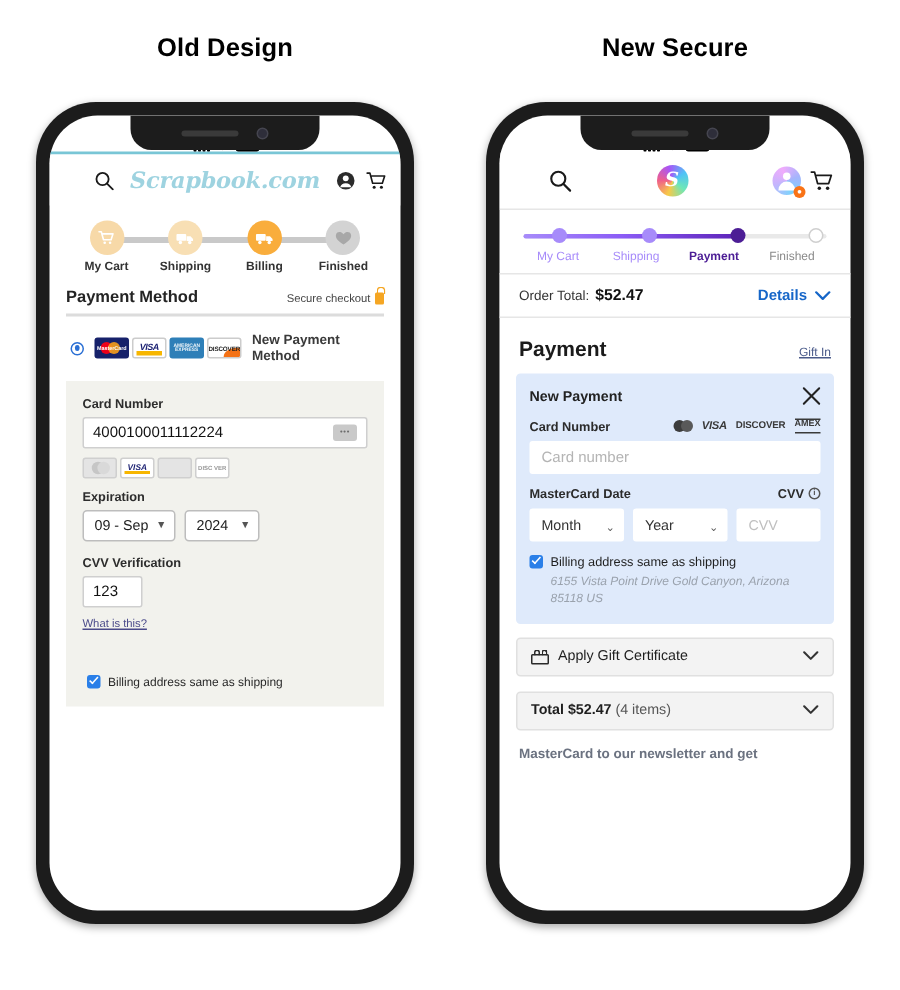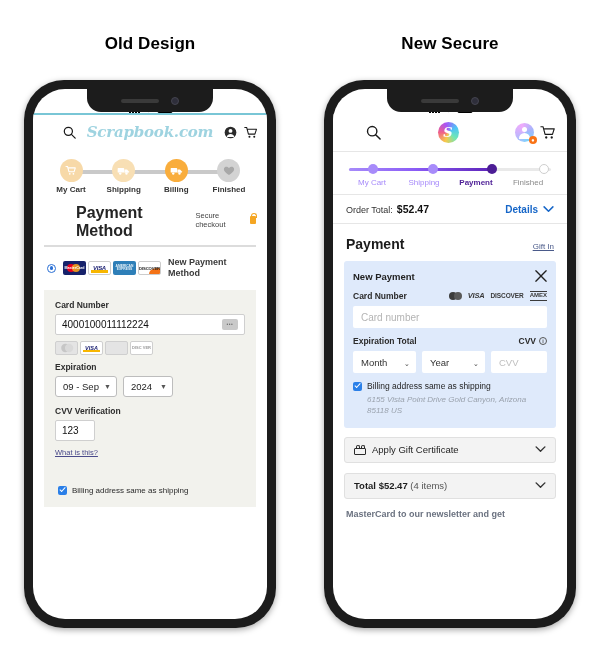--- a/index.html
+++ b/index.html
@@ -5,21 +5,21 @@
   * { box-sizing: border-box; margin: 0; padding: 0; }
   body {
     width: 600px; height: 660px;
     background: #ffffff;
     font-family: "Liberation Sans", sans-serif;
     overflow: hidden;
     position: relative;
   }
 
   
-  .captions { display: flex; width: 600px; padding-top: 34px; }
+  .captions { display: flex; width: 600px; padding-top: 22px; }
   .caption {
     flex: 1 1 50%;
     text-align: center;
     font-size: 17px;
     font-weight: bold;
     color: #000000;
     letter-spacing: .1px;
   }
 
   
@@ -104,21 +104,21 @@
   }
   .step { position: relative; z-index: 2; width: 48px; text-align: center; }
   .step-dot {
     width: 23px; height: 23px; border-radius: 50%;
     margin: 0 auto; display:flex; align-items:center; justify-content:center;
   }
   .step-label { font-size: 8px; font-weight: bold; color: #333; margin-top: 3px; }
 
   .old-body { padding: 0 11px; }
   .pm-title-row { display:flex; align-items:baseline; justify-content:space-between; padding: 6px 0 5px; }
-  .pm-title { font-size: 16px; font-weight: bold; color: #242424; margin-left: 32px; }
+  .pm-title { font-size: 11px; font-weight: bold; color: #242424; }
   .pm-secure { font-size: 7.5px; color: #444; display:flex; align-items:center; gap:3px; }
   .lock { width:6px; height:8px; background:#f5a623; border-radius:1px; position:relative; }
   .lock::before { content:""; position:absolute; top:-3.5px; left:1px; width:4px; height:4px;
     border:1.2px solid #f5a623; border-bottom:none; border-radius:3px 3px 0 0; }
 
   .hr { height:1px; background:#dcdcdc; }
 
   .pp-row { display:flex; align-items:center; gap:9px; padding: 11px 0 11px 3px; }
   .radio { width:9px; height:9px; border-radius:50%; border:1px solid #9a9a9a; background:#fff; flex:none; }
   .radio.on { border:1px solid #2a6fd4; background:#fff; position:relative; }
@@ -583,21 +583,21 @@
             <span class="b-visa">VISA</span>
             <span class="b-txt">DISCOVER</span>
             <span class="b-amex">AMEX</span>
           </div>
         </div>
         <div class="n-input">
           <span>Card number</span>
         </div>
 
         <div class="n-row" style="margin-top:8px">
-          <div class="n-lbl">Expiration Total</div>
+          <div class="n-lbl">MasterCard Date</div>
           <div class="cvv-head">
             <span>CVV</span>
             <span class="iinfo">i</span>
           </div>
         </div>
 
         <div class="n-sub">
           <div class="n-sel">
             <span>Month</span>
                 <span class="car">⌄</span>

